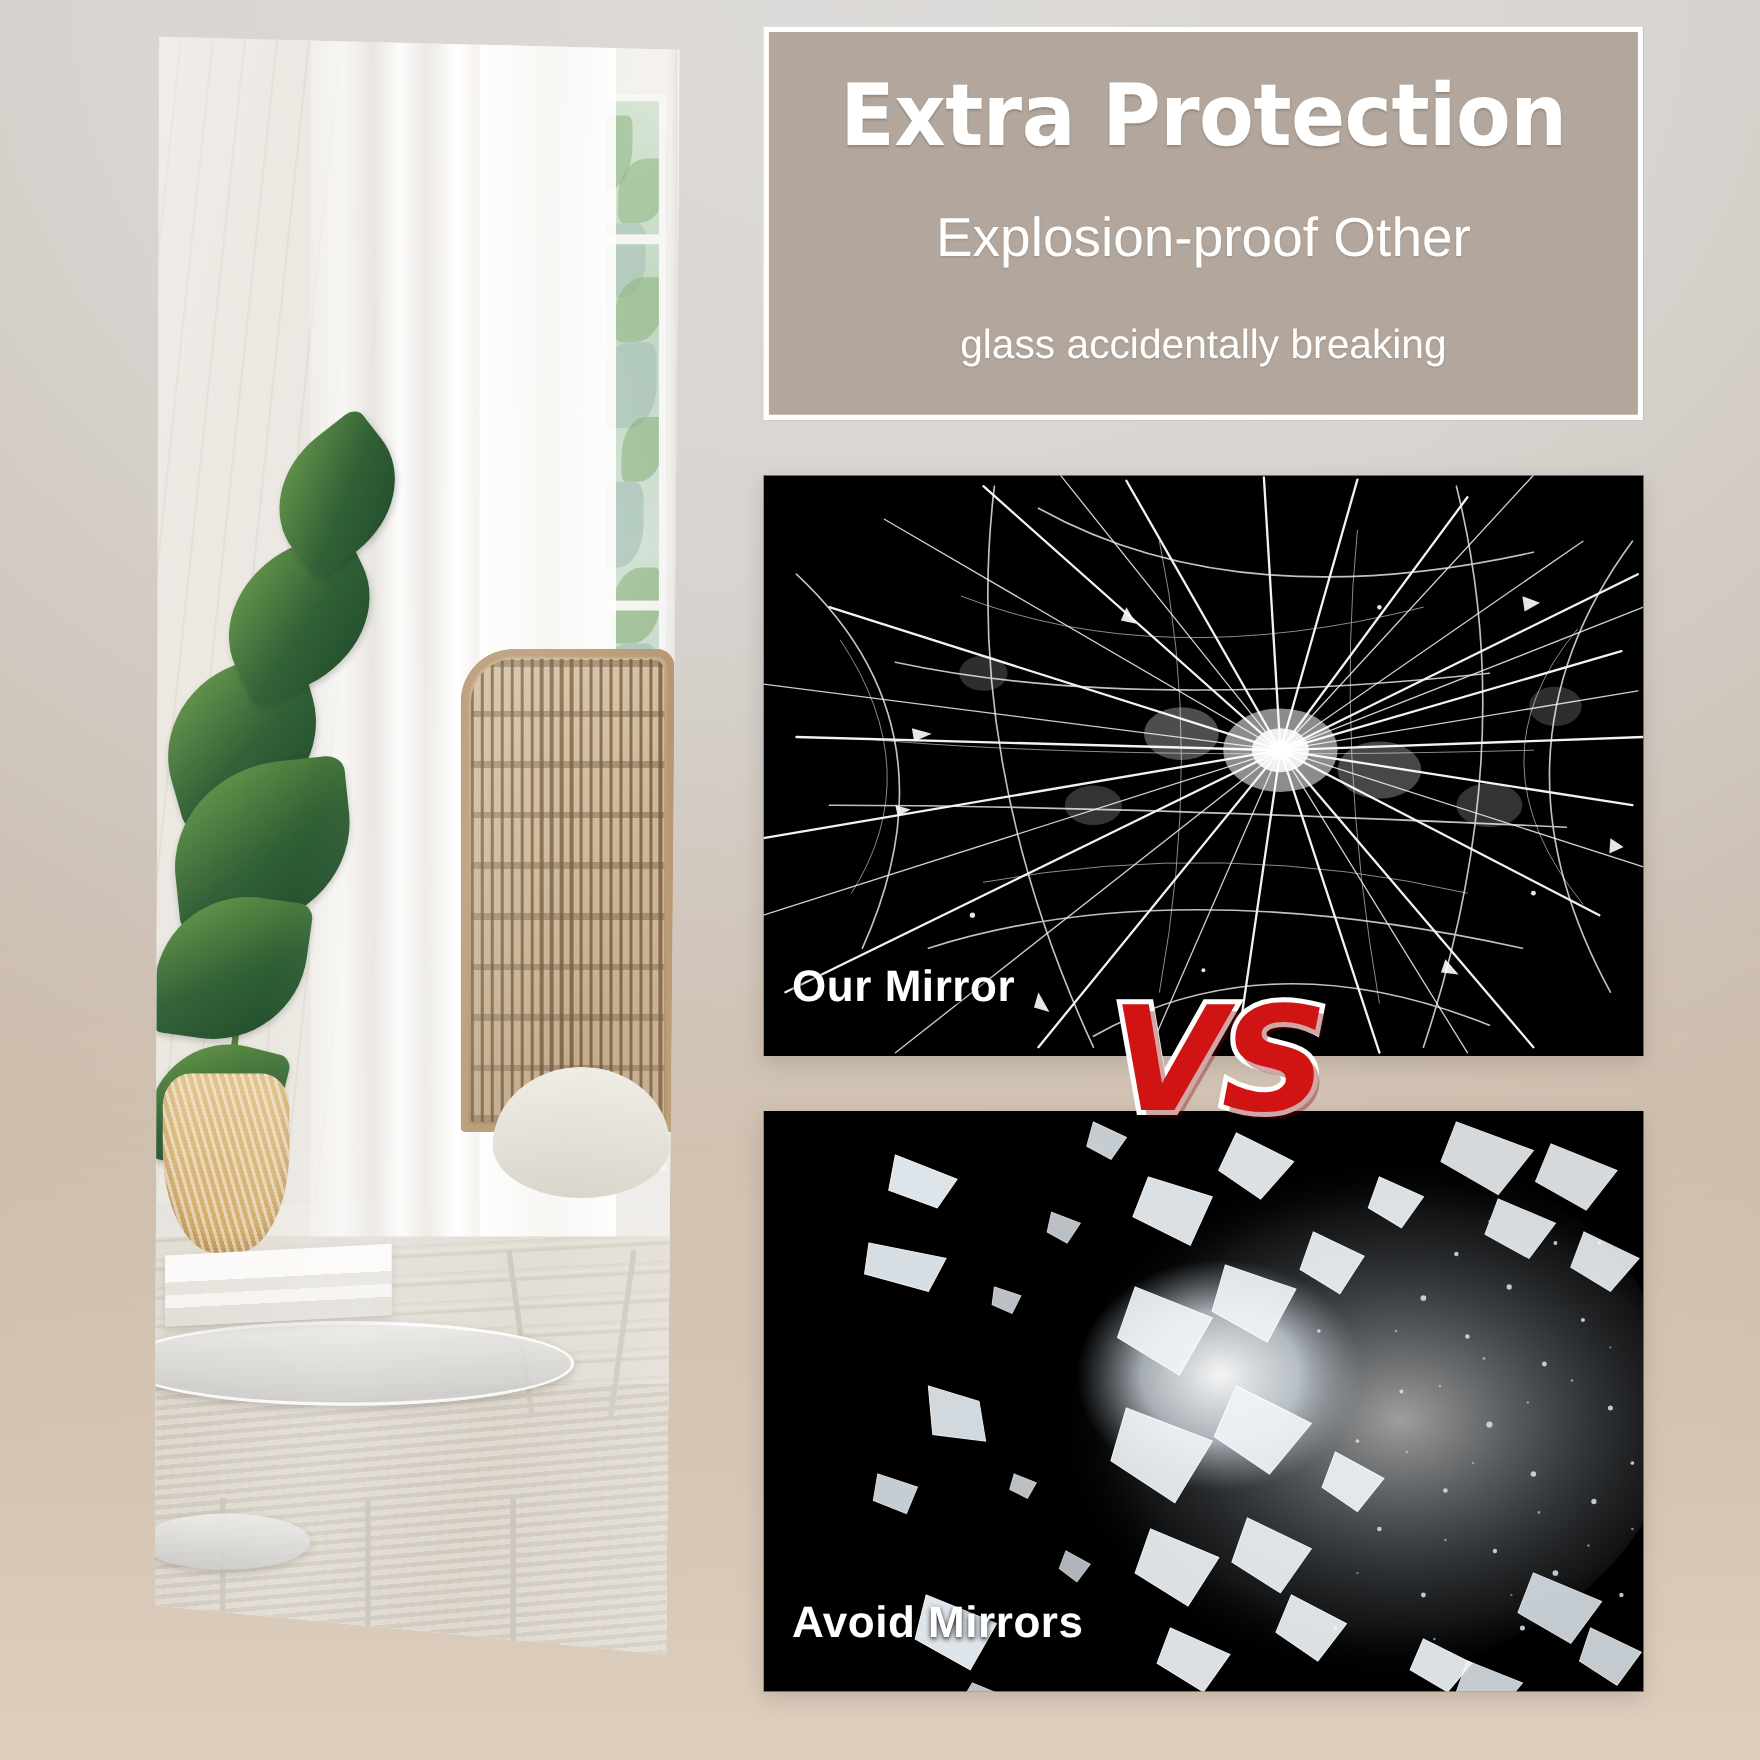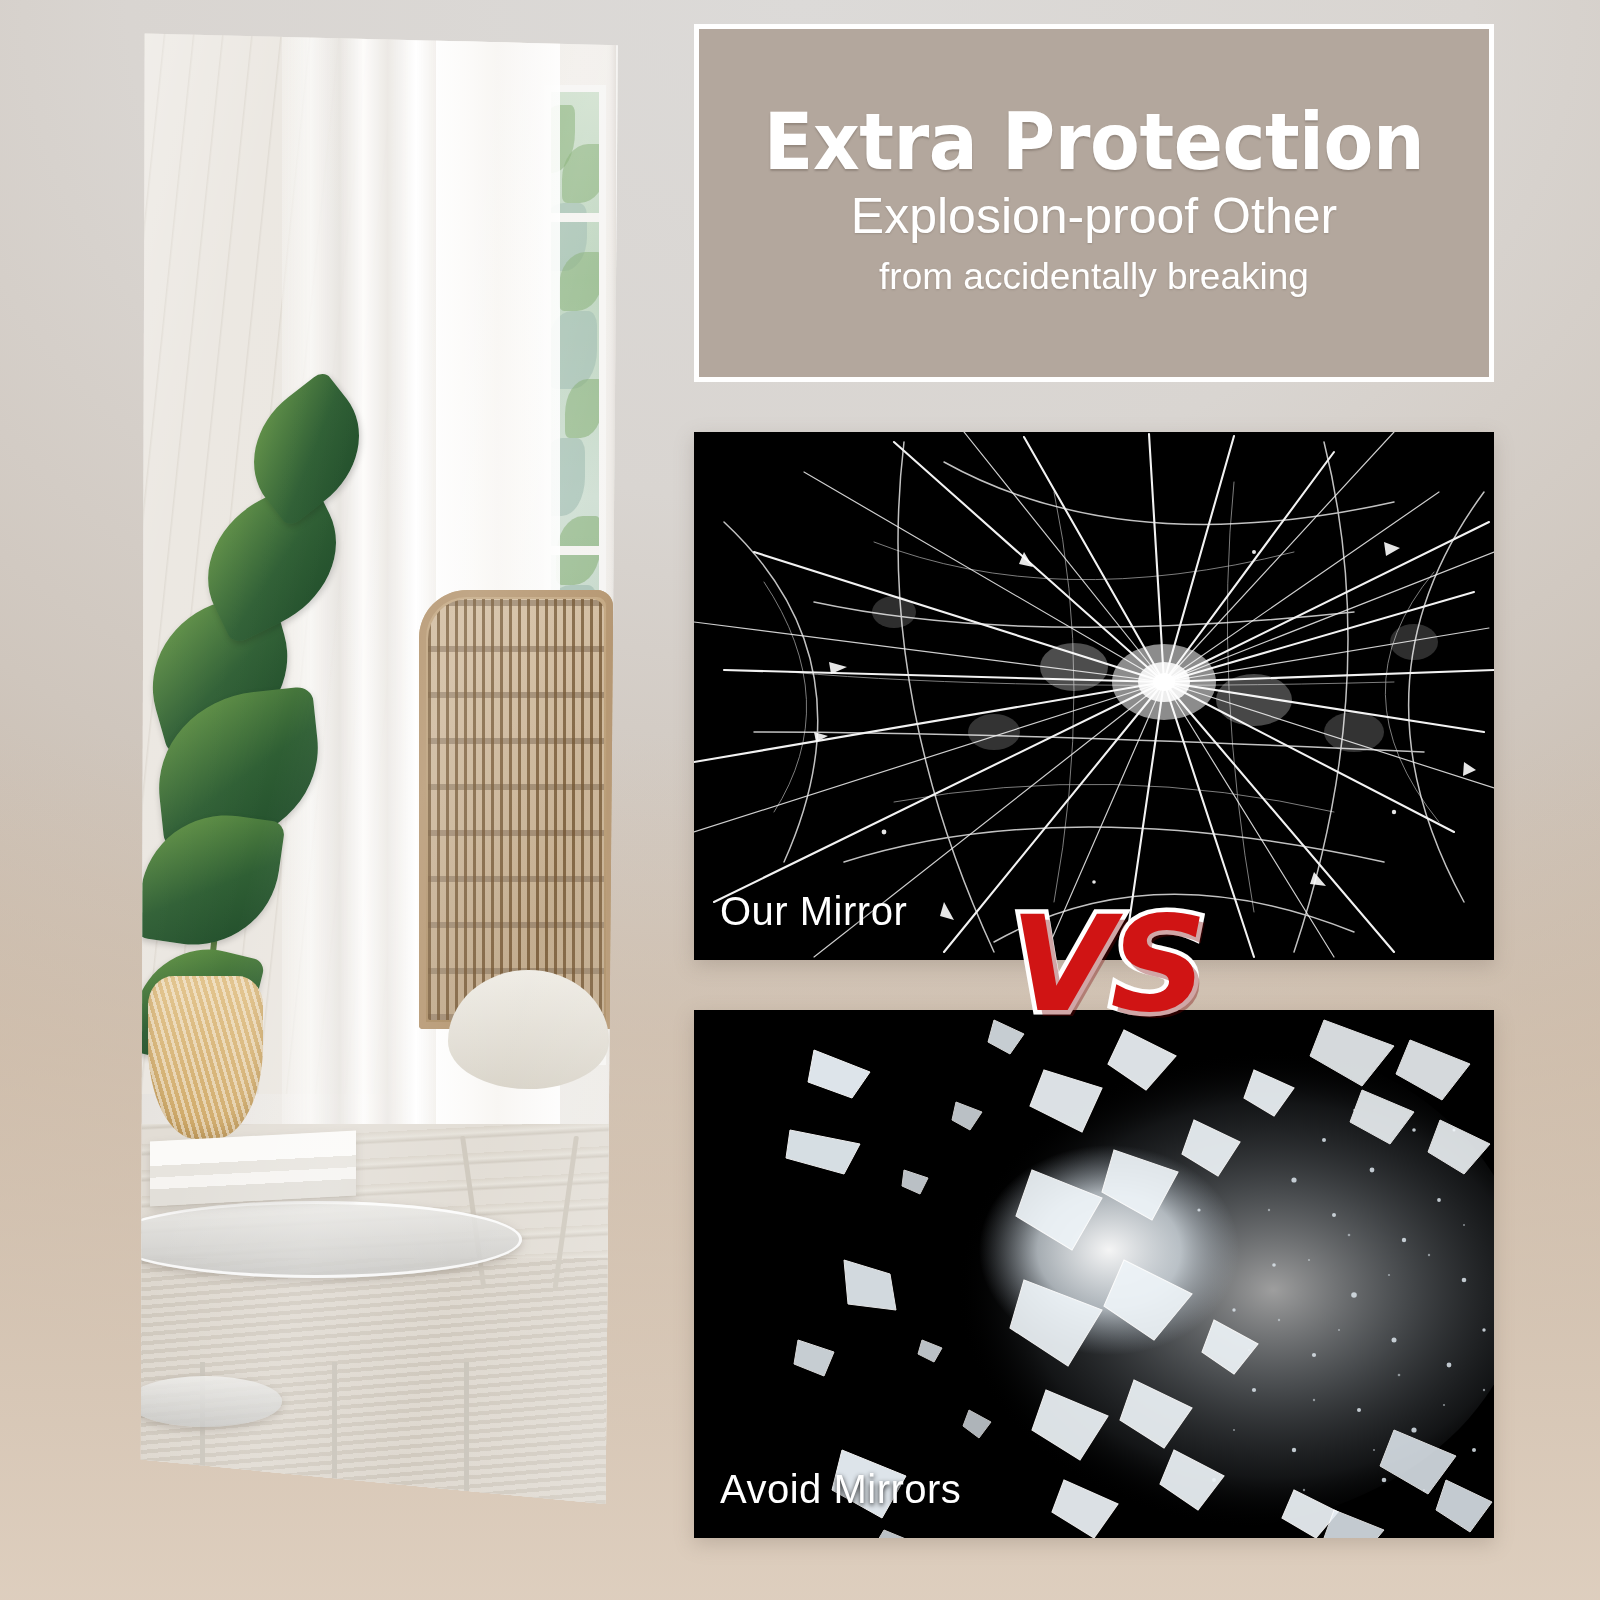--- a/index.html
+++ b/index.html
@@ -104,21 +104,21 @@
   .mirror-edge{position:absolute;inset:0;pointer-events:none;
     box-shadow:inset 0 0 0 2px rgba(255,255,255,.65), inset -3px 0 7px rgba(150,140,130,.25);}
 
   
   .header-card{
     position:absolute;left:694px;top:24px;width:800px;height:358px;
     background:#b3a79d;
     box-shadow:inset 0 0 0 5px #ffffff;
     z-index:4;text-align:center;
     display:flex;flex-direction:column;align-items:center;justify-content:center;
-    padding:4px 18px 10px;box-sizing:border-box;
+    padding:4px 18px 10px;box-sizing:border-box;gap:36px;
   }
   .h-title{
     color:#fff;font-weight:bold;font-size:78px;line-height:.96;
     letter-spacing:-.5px;transform:scaleX(.93);
     font-family:"DejaVu Sans","Liberation Sans",sans-serif;
     text-shadow:0 2px 2px rgba(90,78,68,.35);
     margin:4px 0 10px;
   }
   .h-sub{
     color:#fff;font-size:50px;line-height:1.04;font-weight:400;
@@ -130,22 +130,22 @@
     font-family:"Liberation Sans",sans-serif;
     text-shadow:0 1px 2px rgba(90,78,68,.25);
   }
 
   
   .panel{position:absolute;z-index:4;overflow:hidden;background:#000;
     box-shadow:inset 0 0 0 4px #fff, 0 6px 18px rgba(120,105,92,.28);}
   #panel-our{left:694px;top:432px;width:800px;height:528px;}
   #panel-other{left:694px;top:1010px;width:800px;height:528px;}
   .panel-label{
-    position:absolute;left:26px;bottom:26px;color:#fff;
-    font-size:40px;font-family:"Liberation Sans",sans-serif;font-weight:400;
+    position:absolute;left:26px;bottom:40px;color:#fff;
+    font-size:40px;font-family:"Liberation Sans",sans-serif;font-weight:700;
     letter-spacing:.5px;z-index:6;text-shadow:0 2px 5px rgba(0,0,0,.9);
   }
   .crack-svg,.shatter-svg{position:absolute;inset:0;width:100%;height:100%;}
 
   
   .vs-badge{
     position:absolute;left:1012px;top:898px;z-index:9;
     font-family:"DejaVu Sans","Liberation Sans",sans-serif;
     font-weight:bold;font-style:italic;font-size:132px;line-height:1;
     color:#d01414;transform:scaleX(1.02);
@@ -225,21 +225,21 @@
       </div>
     </div>
     <div class="mirror-sheen"></div>
     <div class="mirror-edge"></div>
   </div>
 
   <div class="header-card">
     <div class="h-title">Extra Protection</div>
     <div class="h-sub">Explosion-proof Other</div>
     <div class="h-desc">
-      <div>from accidentally breaking</div>
+      <div>glass accidentally breaking</div>
     </div>
   </div>
 
   <div class="panel" id="panel-our">
     <svg class="crack-svg" viewBox="0 0 800 528" preserveAspectRatio="none">
       <rect width="800" height="528" fill="#000"></rect>
       <g stroke="#ffffff" fill="none" stroke-linecap="round" opacity="0.95">
 
         <g stroke-width="2.1">
           <path d="M470 250 L795 90"></path>

